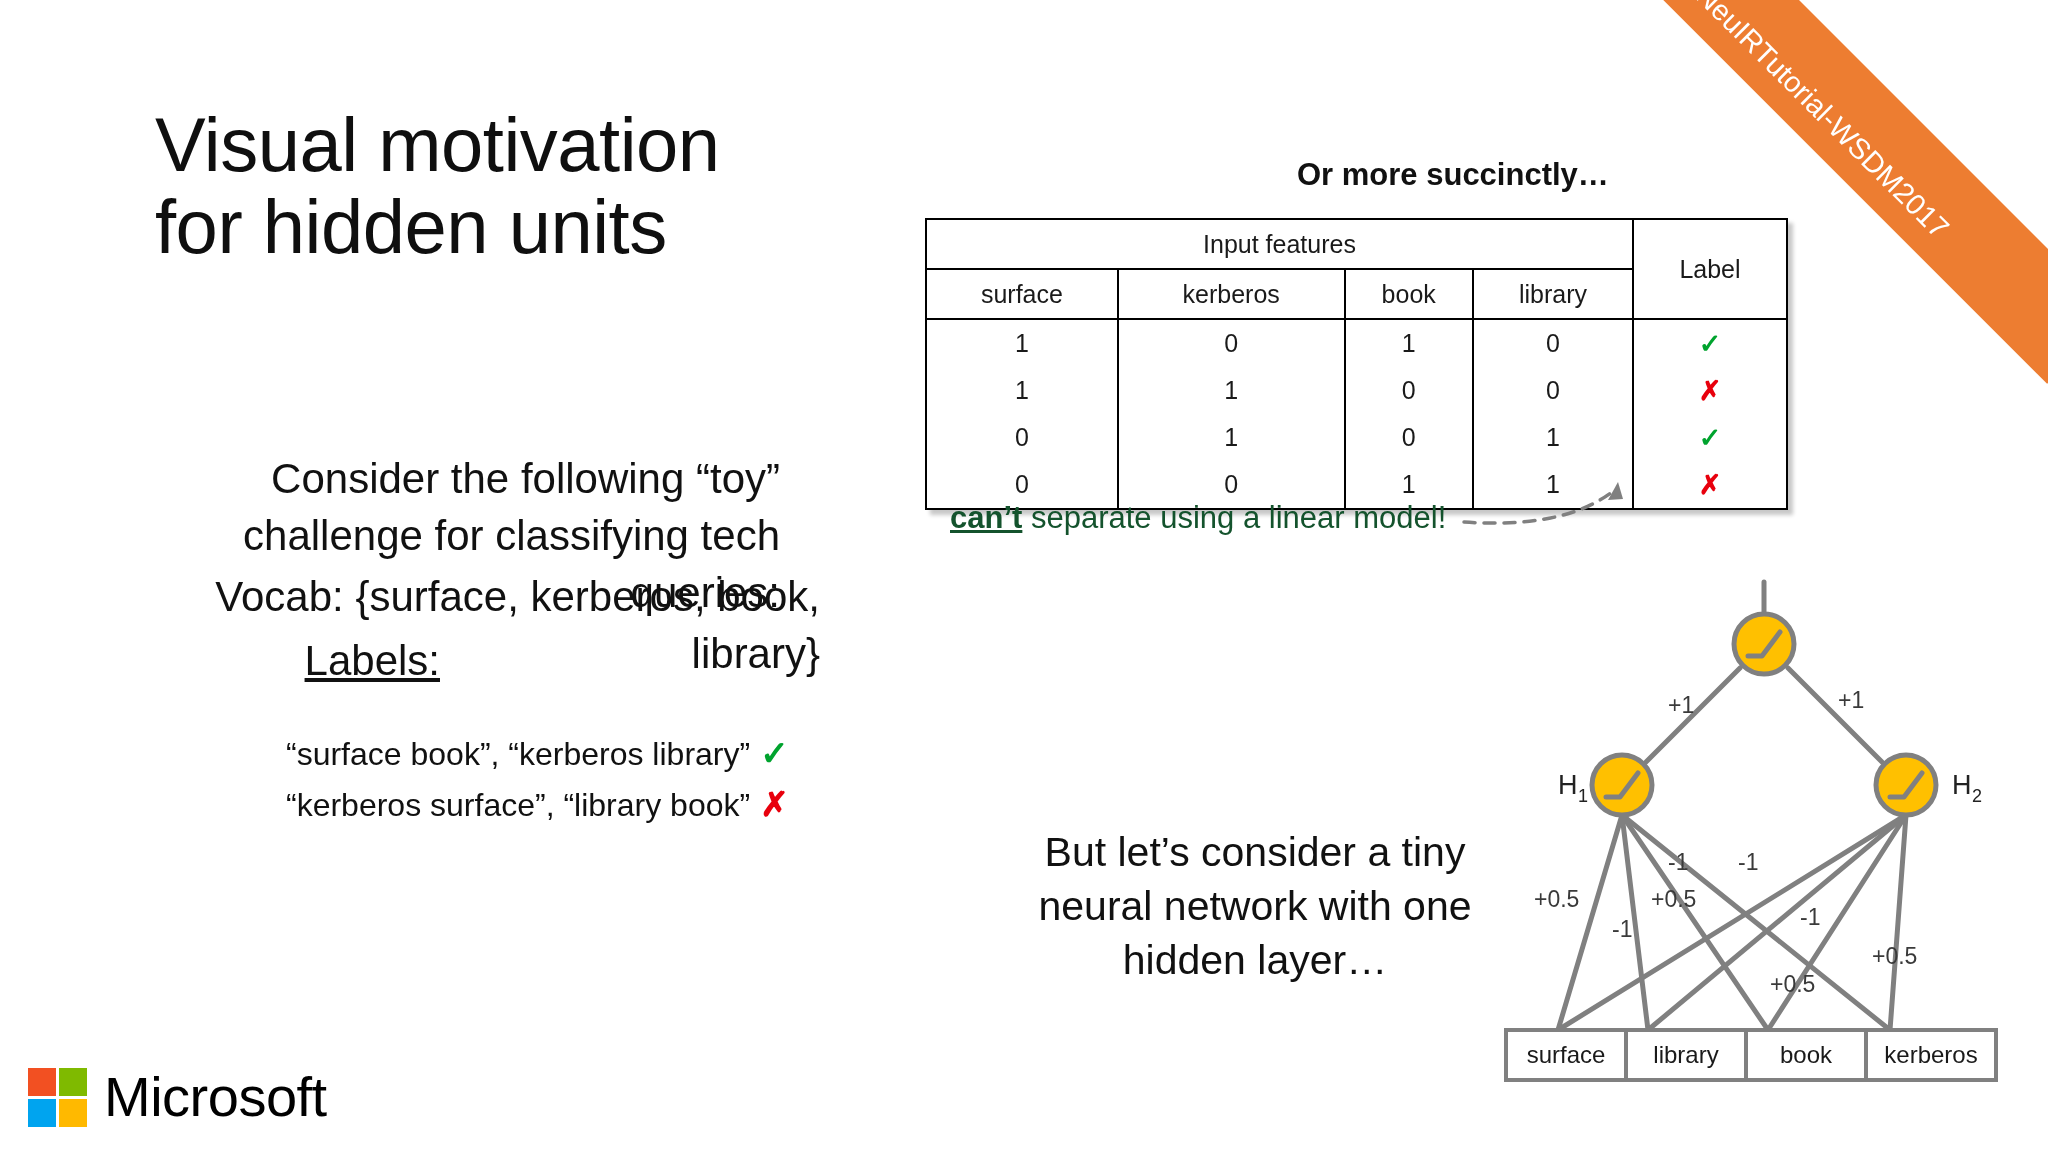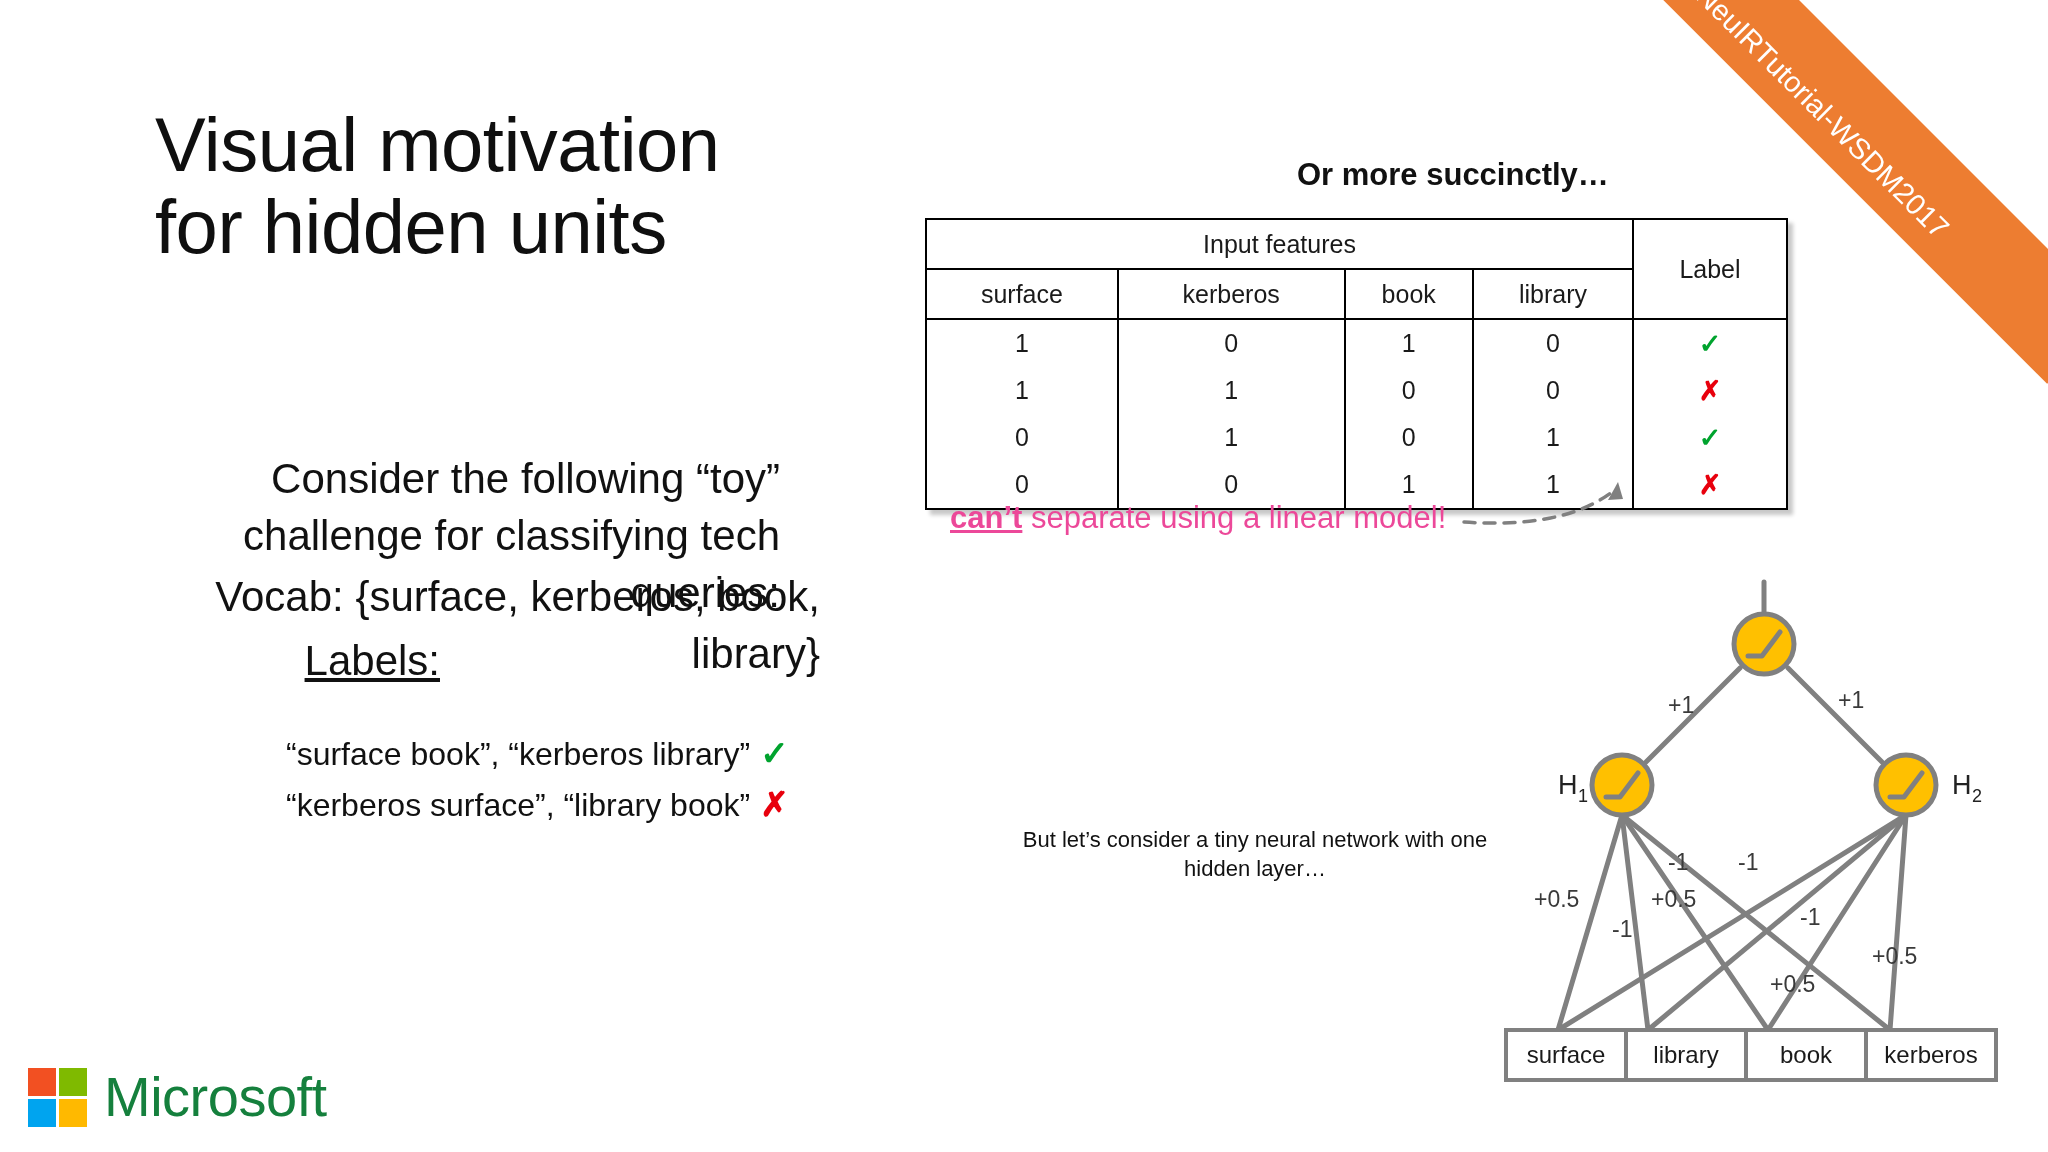--- a/index.html
+++ b/index.html
@@ -132,21 +132,21 @@
   tr.lastrow .td-feat, tr.lastrow .td-label { border-bottom: 2px solid #000 !important; }
   .cell-check { color: #00A32E; font-size: 27px; font-weight: bold; }
   .cell-cross { color: #E8000D; font-size: 27px; font-weight: bold; }
 
   
   #cant-line {
     position: absolute;
     left: 950px;
     top: 500px;
     font-size: 31px;
-    color: #ec4899;
+    color: #14532d;
     white-space: nowrap;
   }
   #cant-line .emph {
     font-weight: bold;
     text-decoration: underline;
   }
   #cant-arrow {
     position: absolute;
     left: 1460px;
     top: 480px;
@@ -155,21 +155,21 @@
     pointer-events: none;
   }
 
   
   #nn-caption {
     position: absolute;
     left: 1020px;
     top: 825px;
     width: 470px;
     text-align: center;
-    font-size: 22px;
+    font-size: 41px;
     line-height: 1.32;
     color: #111111;
   }
 
   
   #nn-svg {
     position: absolute;
     left: 1500px;
     top: 540px;
     width: 548px;
@@ -274,21 +274,21 @@
   #ms-red    { left: 0;    top: 0;    background: #F25022; }
   #ms-green  { left: 31px; top: 0;    background: #7FBA00; }
   #ms-blue   { left: 0;    top: 31px; background: #00A4EF; }
   #ms-yellow { left: 31px; top: 31px; background: #FFB900; }
   #ms-word {
     position: absolute;
     left: 76px;
     top: -4px;
     font-size: 56px;
     font-weight: 400;
-    color: #15803d;
+    color: #000000;
     letter-spacing: -0.5px;
     text-align: center;
   }
 </style>
 </head>
 <body>
 
 <div id="slide">
 
   <div class="slide-title">Visual motivation

